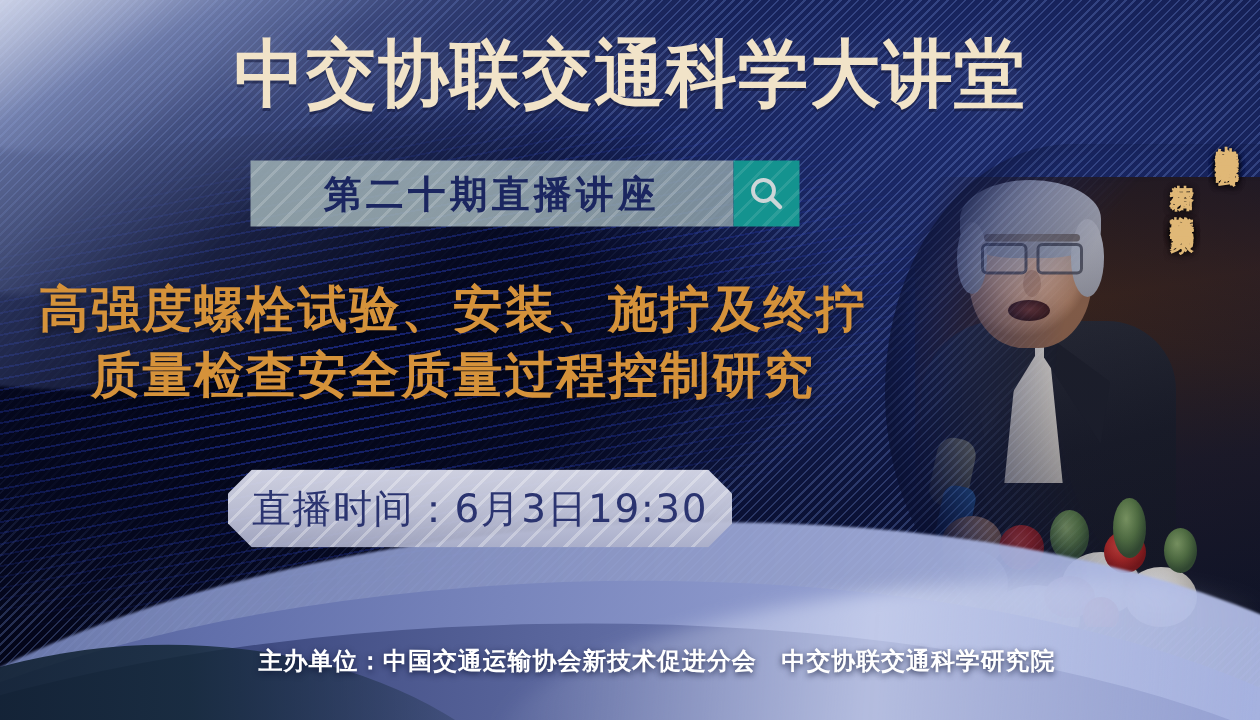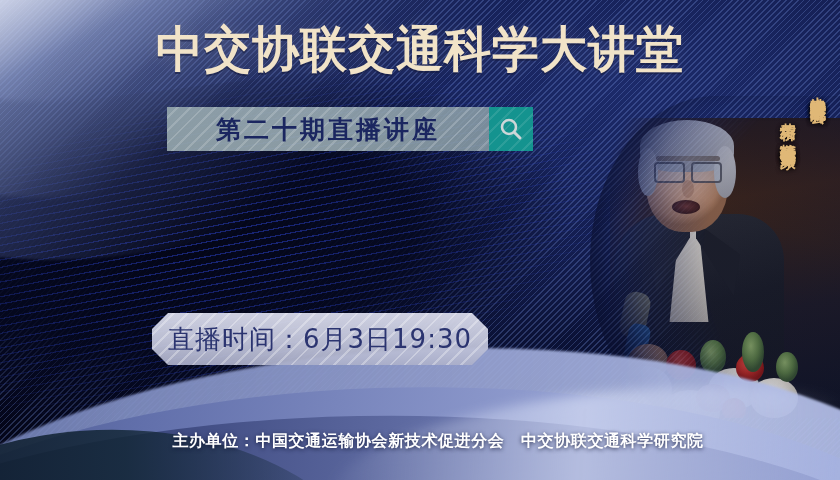--- a/index.html
+++ b/index.html
@@ -359,20 +359,24 @@
       <span class="subbar-text">第二十期直播讲座</span>
     </div>
     <div class="subbar-search">
       <svg width="26" height="26" viewBox="0 0 26 26" aria-hidden="true">
         <circle cx="11" cy="11" r="7" fill="none" stroke="#cdd6d8" stroke-width="2.6"></circle>
         <line x1="16.2" y1="16.2" x2="22" y2="22" stroke="#cdd6d8" stroke-width="3" stroke-linecap="round"></line>
       </svg>
     </div>
   </div>
 
+  <div class="lecture-title">
+    <div class="ln1">高强度螺栓试验、安装、施拧及终拧</div>
+    <div class="ln2">质量检查安全质量过程控制研究</div>
+  </div>
 
   <div class="time-badge">
     <span class="time-text">直播时间：6月3日19:30</span>
   </div>
 
   <div class="vcred vcred-org">中铁大桥科学研究院有限公司</div>
   <div class="vcred vcred-name">黄绍桥　高栓试验研究首席专家</div>
 
   <div class="footer">主办单位：中国交通运输协会新技术促进分会　中交协联交通科学研究院</div>
 

